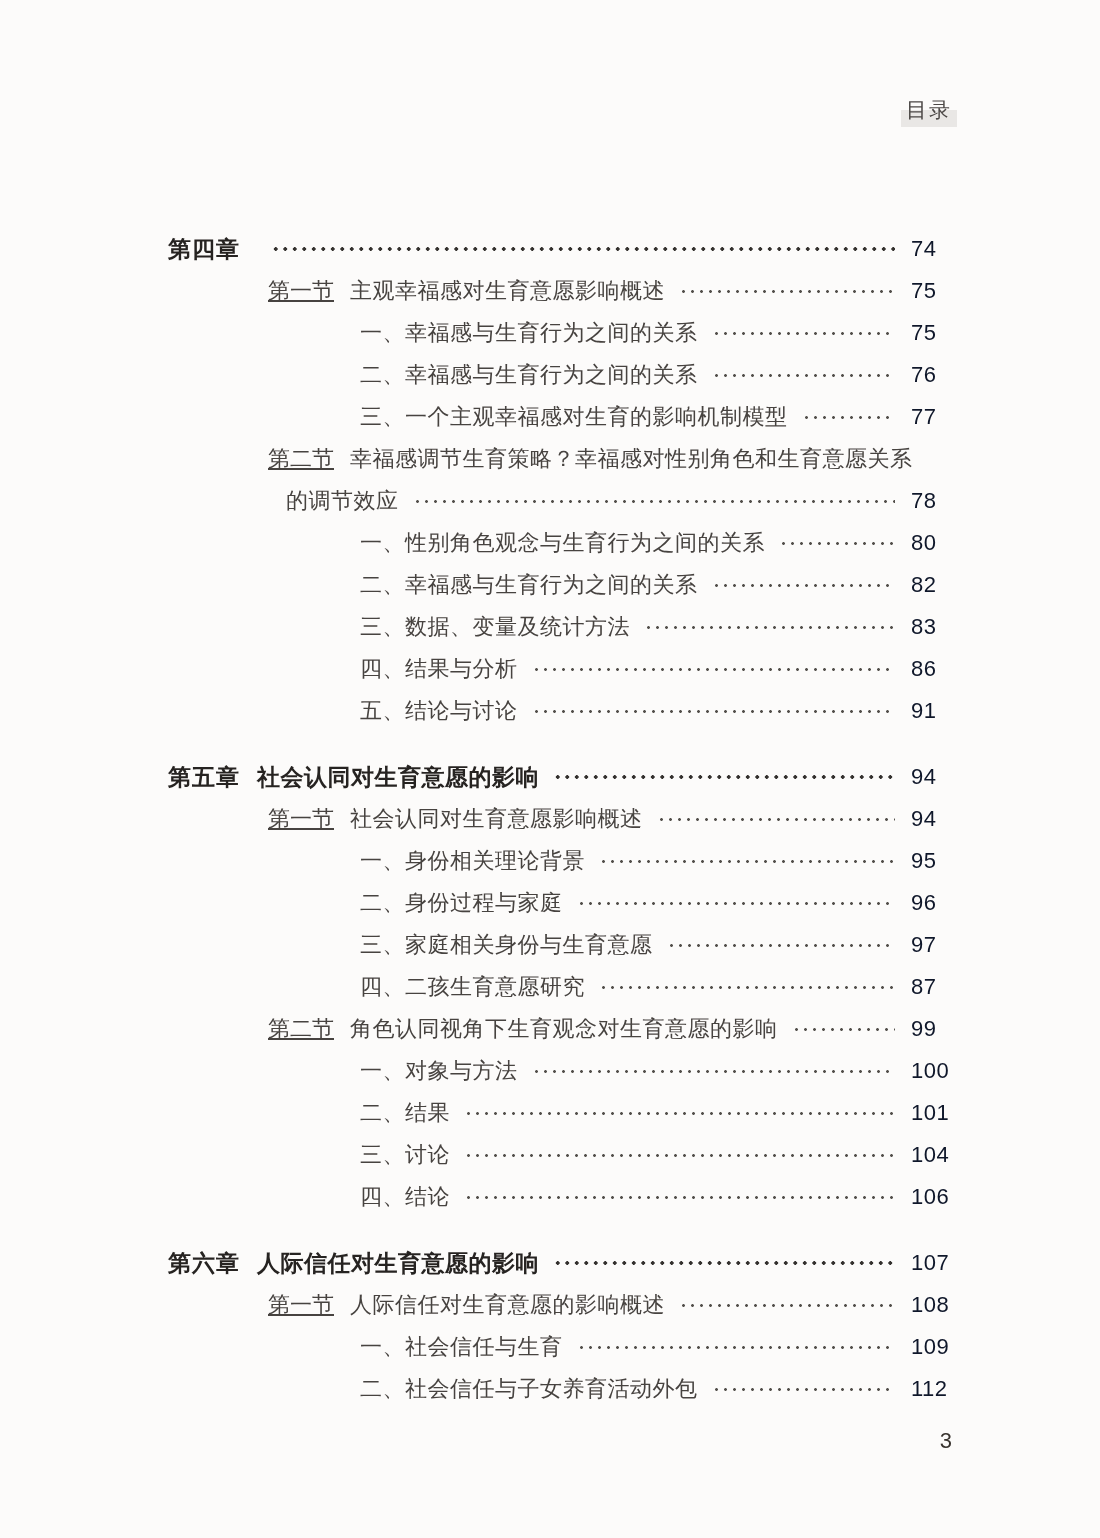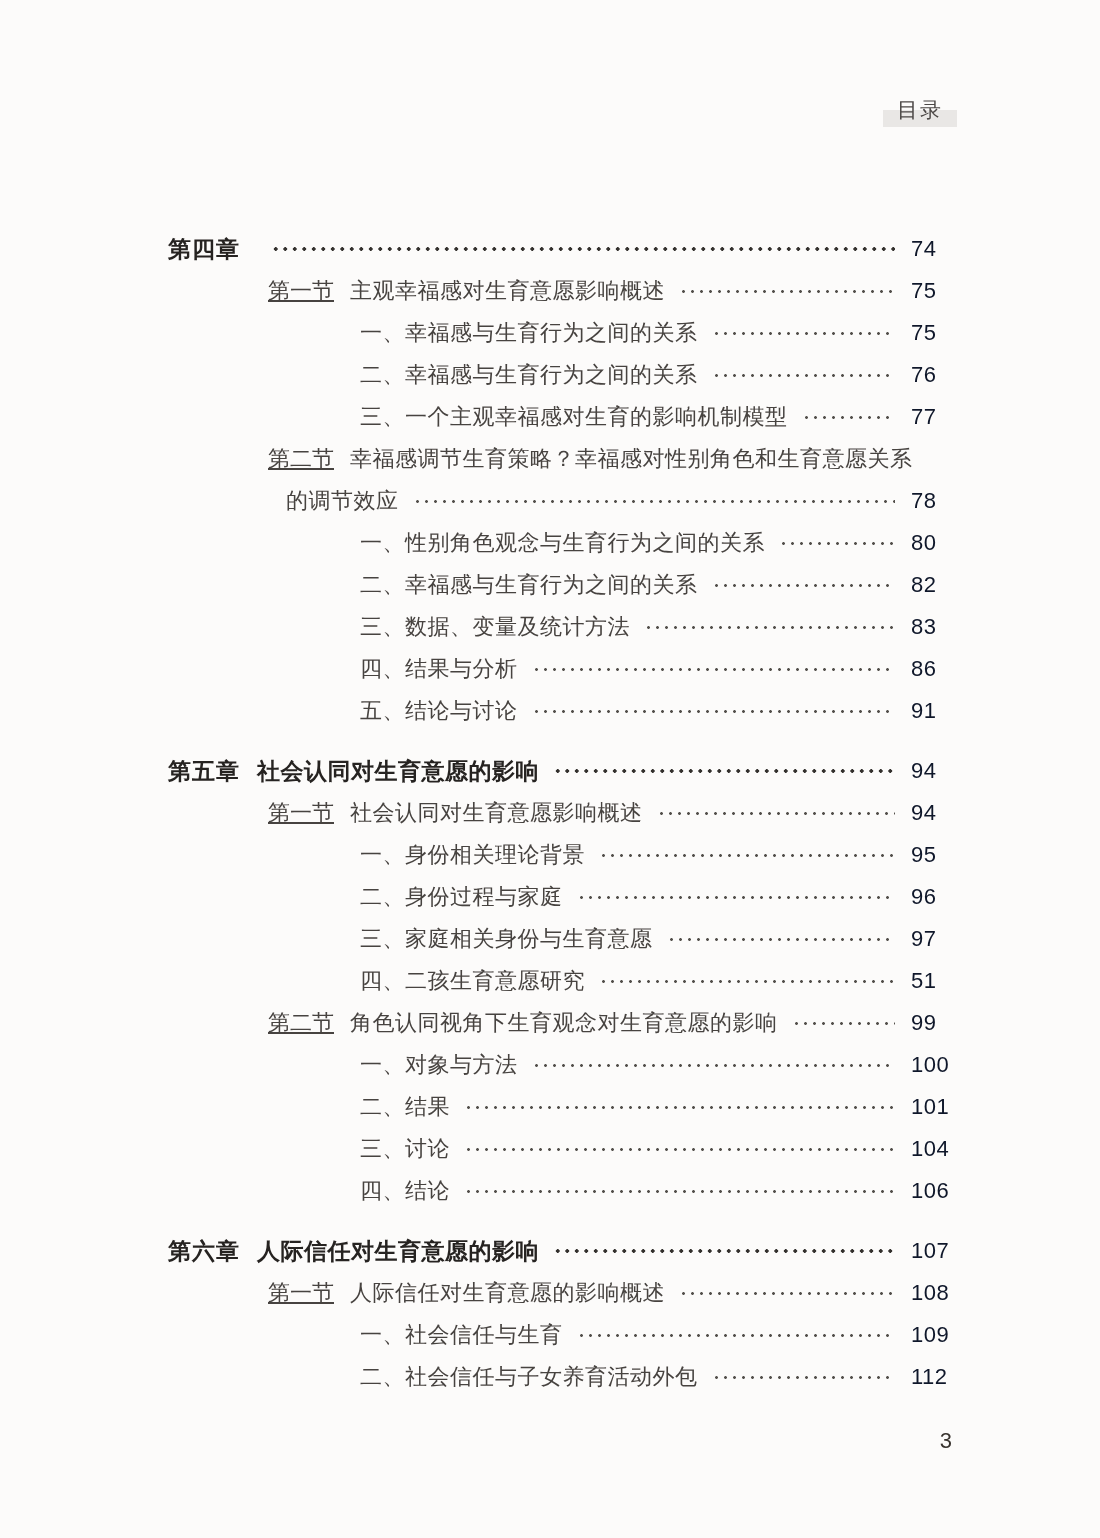--- a/index.html
+++ b/index.html
@@ -11,21 +11,21 @@
     background: #fcfbfa;
     overflow: hidden;
     font-family: "Liberation Sans", sans-serif;
   }
 
   
   .running-head {
     position: absolute;
     top: 110px;
     right: 143px;
-    width: 74px;
+    width: 56px;
     height: 17px;
     background: #e9e7e5;
   }
   .running-head .head-label {
     position: absolute;
     left: 50%;
     transform: translateX(-50%);
     top: -14px;
     font-size: 21px;
     letter-spacing: 2px;
@@ -49,21 +49,21 @@
     white-space: nowrap;
   }
   .row.chapter {
     font-family: "Liberation Serif", serif;
     font-weight: 700;
     font-size: 23px;
     color: #262321;
     letter-spacing: 1px;
     margin-top: 32px;
   }
-  .row.chapter.gap { margin-top: 18px; }
+  .row.chapter.gap { margin-top: 24px; }
 
   .row.chapter .lbl { width: 89px; flex: none; }
   .row.section .lbl, .row.section-head .lbl { margin-left: 100px; width: 82px; flex: none; text-decoration: underline; }
   .row.item .ttl { margin-left: 192px; }
   .row.continuation .ttl { margin-left: 118px; font-family: Liberation Serif, serif; }
   .ttl { flex: none; letter-spacing: 0.5px; }
 
   .leader {
     flex: 1 1 auto;
     align-self: stretch;
@@ -191,21 +191,21 @@
         <span class="pagenum">96</span>
       </div>
       <div class="row item">
         <span class="ttl">三、家庭相关身份与生育意愿</span>
         <span class="leader"></span>
         <span class="pagenum">97</span>
       </div>
       <div class="row item">
         <span class="ttl">四、二孩生育意愿研究</span>
         <span class="leader"></span>
-        <span class="pagenum">51</span>
+        <span class="pagenum">87</span>
       </div>
       <div class="row section">
         <span class="lbl">第二节</span>
         <span class="ttl">角色认同视角下生育观念对生育意愿的影响</span>
         <span class="leader"></span>
         <span class="pagenum">99</span>
       </div>
       <div class="row item">
         <span class="ttl">一、对象与方法</span>
         <span class="leader"></span>

